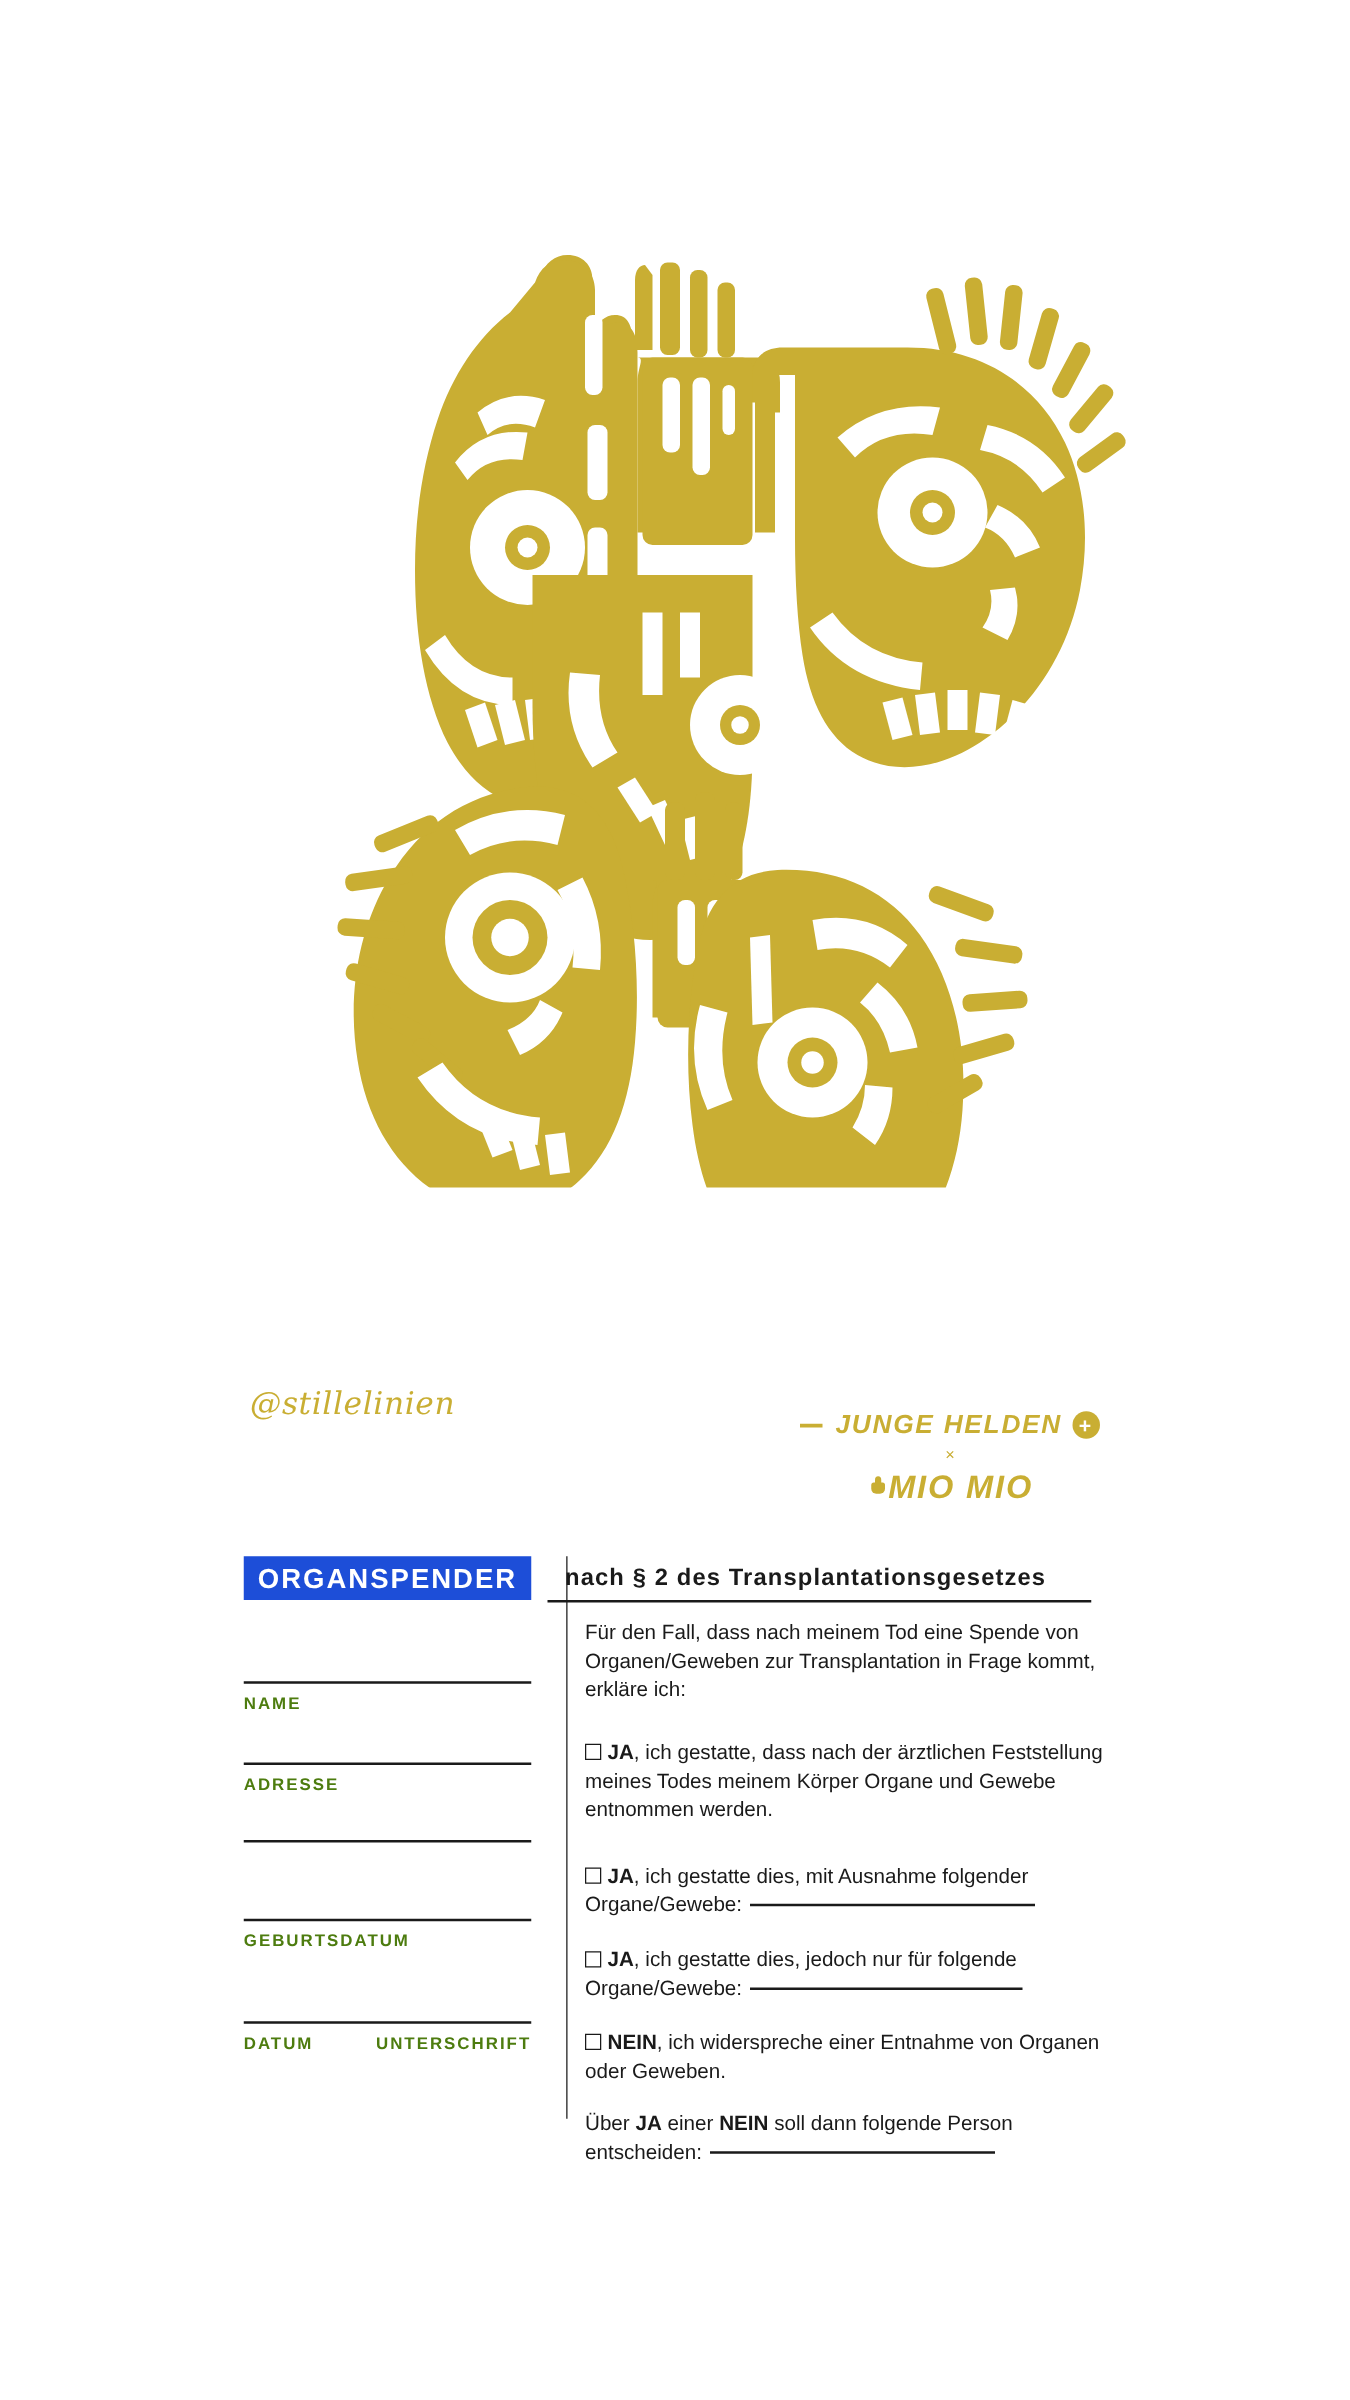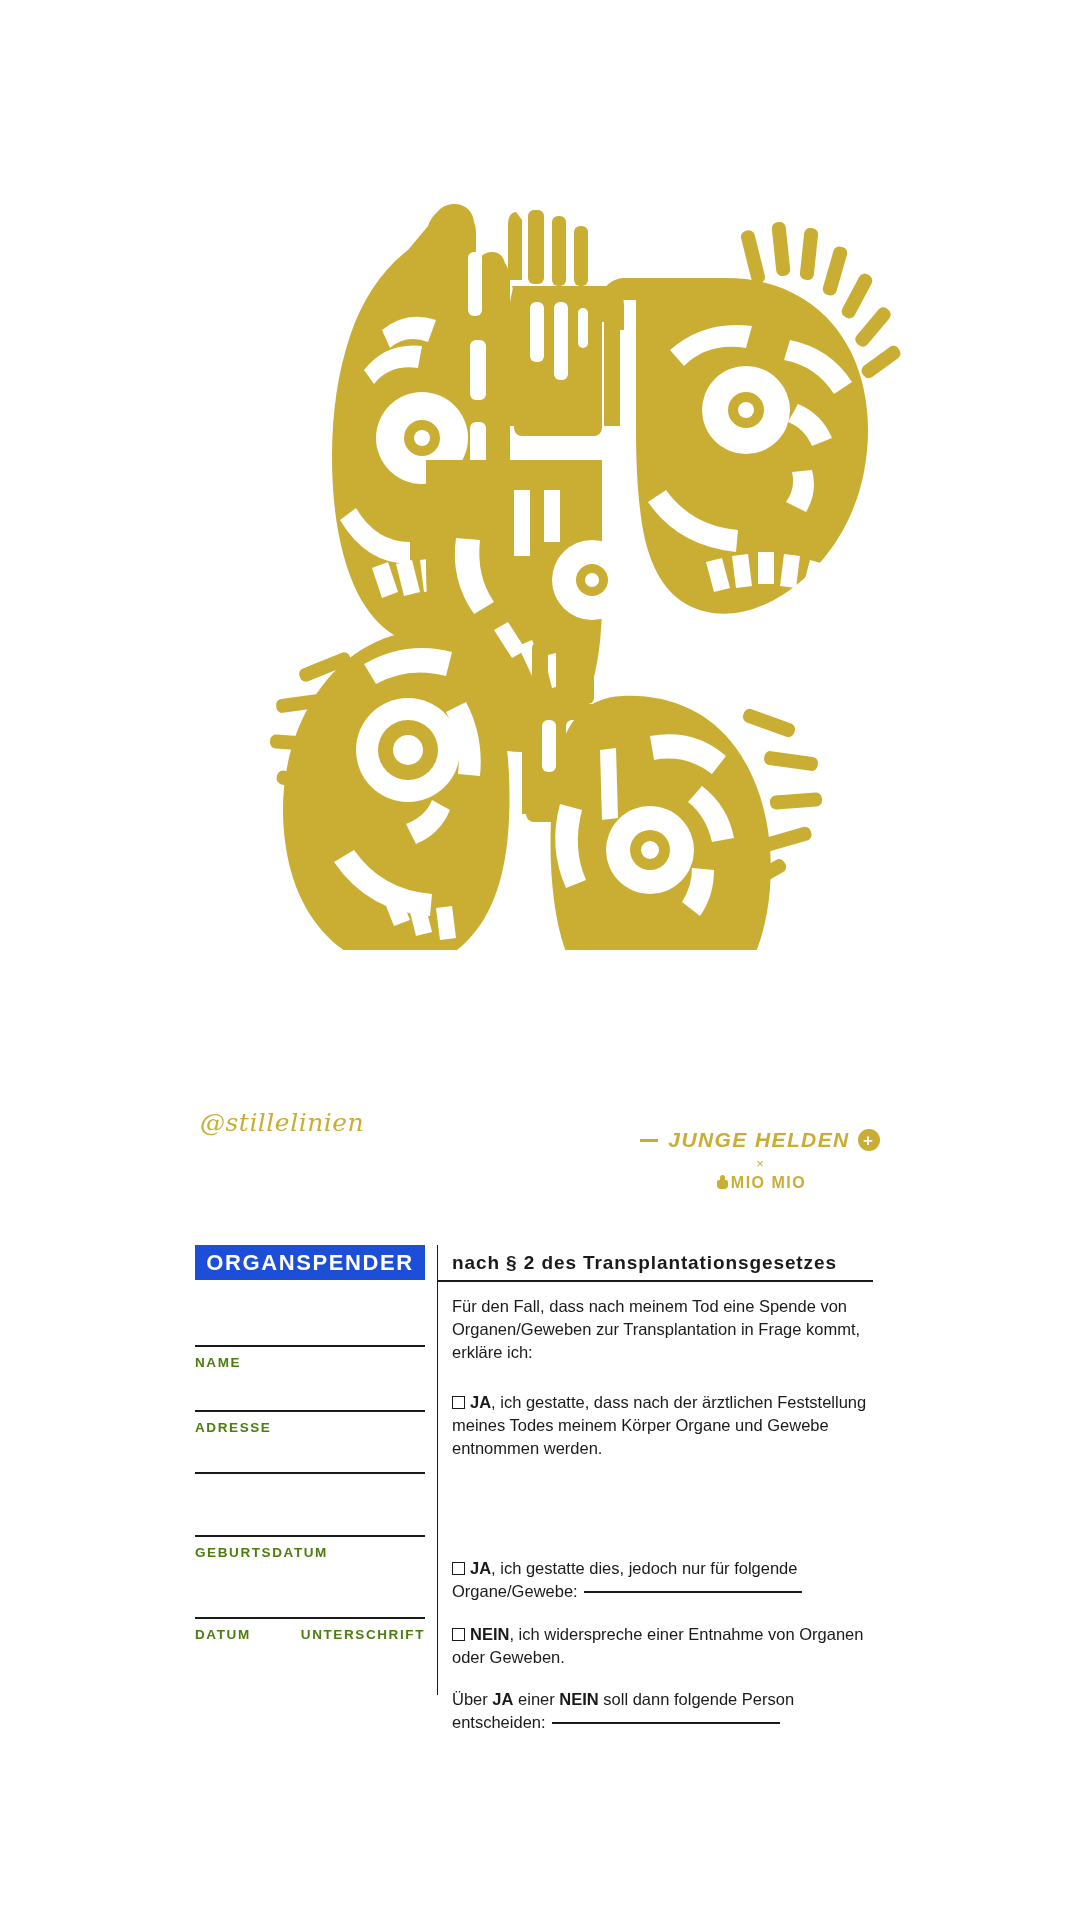--- a/index.html
+++ b/index.html
@@ -81,27 +81,28 @@
     font-weight: bold;
     font-style: normal;
     line-height: 1;
   }
   .brand-x {
     font-size: 13px;
     margin: 4px 0 3px 0;
     color: #c9ae33;
   }
   .brand-line2 {
-    font-size: 16px;
+    font-size: 26px;
     font-weight: bold;
     letter-spacing: 1.5px;
     display: flex;
     align-items: center;
     justify-content: center;
     gap: 0;
+    font-style: italic;
   }
   .miomark {
     display: inline-block;
     width: 17px;
     height: 17px;
     position: relative;
   }
   .miomark::before {
     content: "";
     position: absolute;
@@ -130,21 +131,21 @@
 
   .card-left {
     position: absolute;
     left: 0;
     top: 0;
     width: 243px;
     height: 450px;
   }
   .card-right {
     position: absolute;
-    left: 242px;
+    left: 258px;
     top: 0;
     width: 435px;
     height: 450px;
     border-left: 1.5px solid #1a1a1a;
     padding-left: 2px;
   }
 
   .title-badge {
     width: 230px;
     height: 35px;
@@ -433,20 +434,23 @@
     </div>
 
     <div class="card-right">
 
       <div class="para intro">Für den Fall, dass nach meinem Tod eine Spende von Organen/Geweben zur Transplantation in Frage kommt, erkläre ich:</div>
 
       <div class="para opt o1">
         <span class="cbox"></span><b>JA</b><span>, ich gestatte, dass nach der ärztlichen Feststellung meines Todes meinem Körper Organe und Gewebe entnommen werden.</span>
       </div>
 
+      <div class="para opt o2">
+        <span class="cbox"></span><b>JA</b><span>, ich gestatte dies, mit Ausnahme folgender Organe/Gewebe:</span><span class="inline-rule r-230"></span>
+      </div>
 
       <div class="para opt o3">
         <span class="cbox"></span><b>JA</b><span>, ich gestatte dies, jedoch nur für folgende Organe/Gewebe:</span><span class="inline-rule r-218"></span>
       </div>
 
       <div class="para opt o4">
         <span class="cbox"></span><b>NEIN</b><span>, ich widerspreche einer Entnahme von Organen oder Geweben.</span>
       </div>
 
       <div class="para opt o5">

